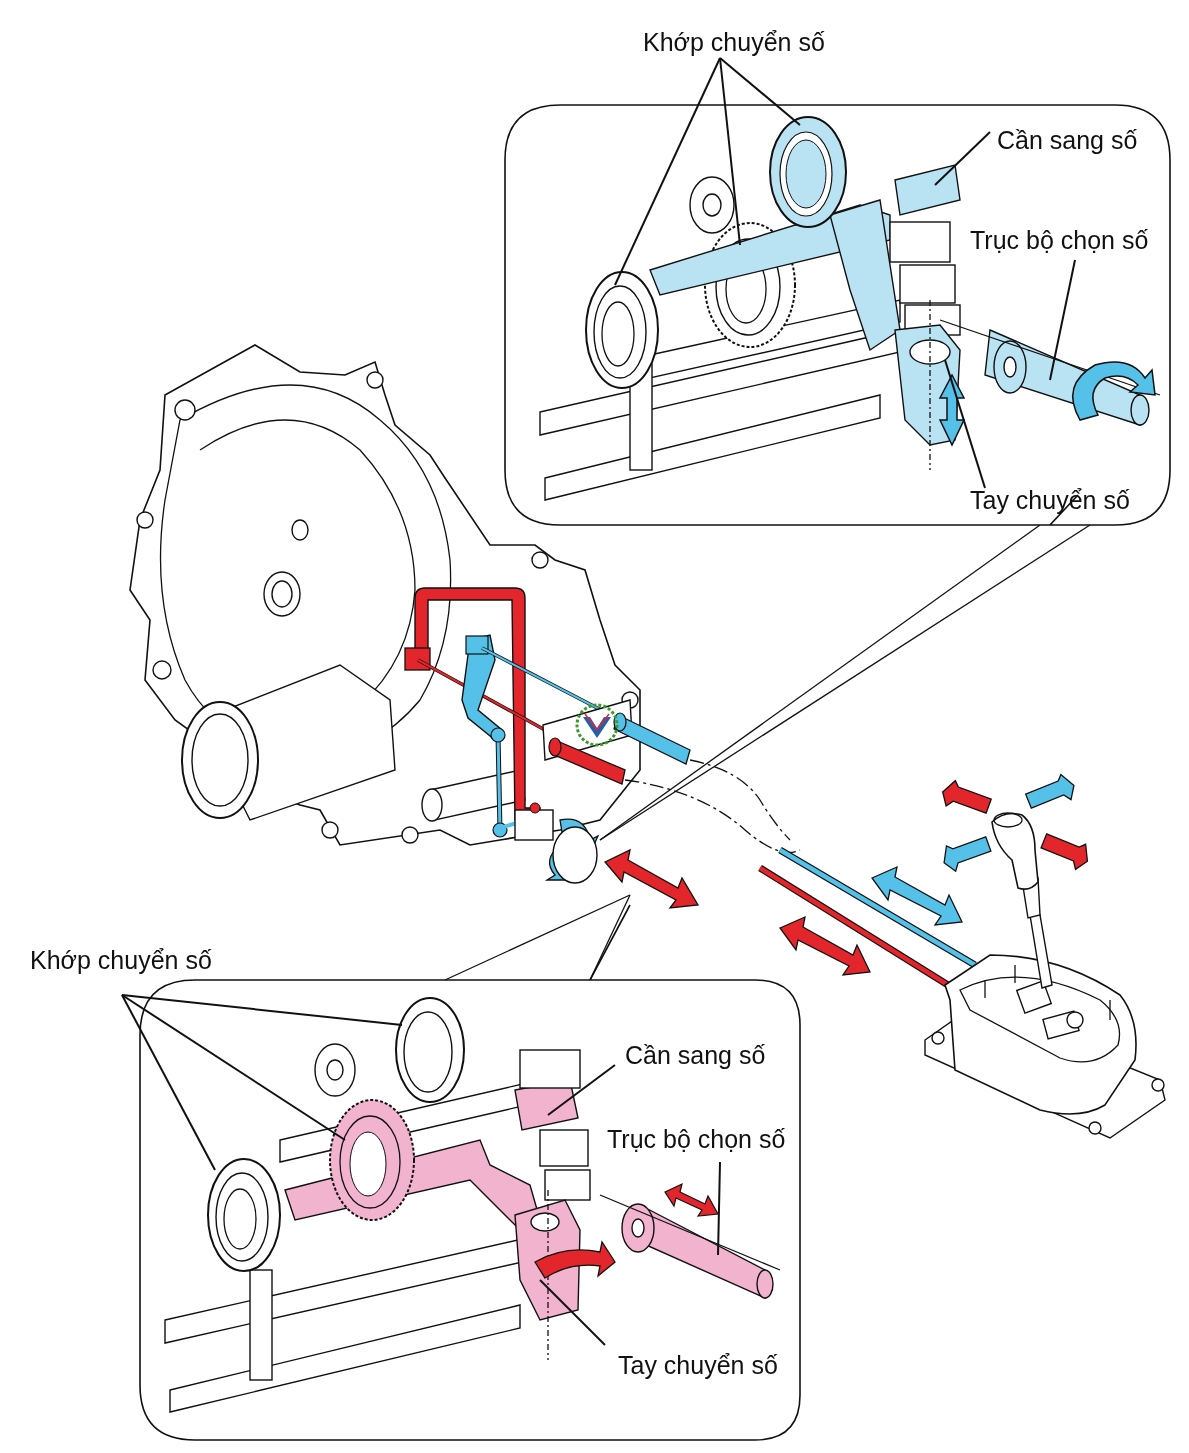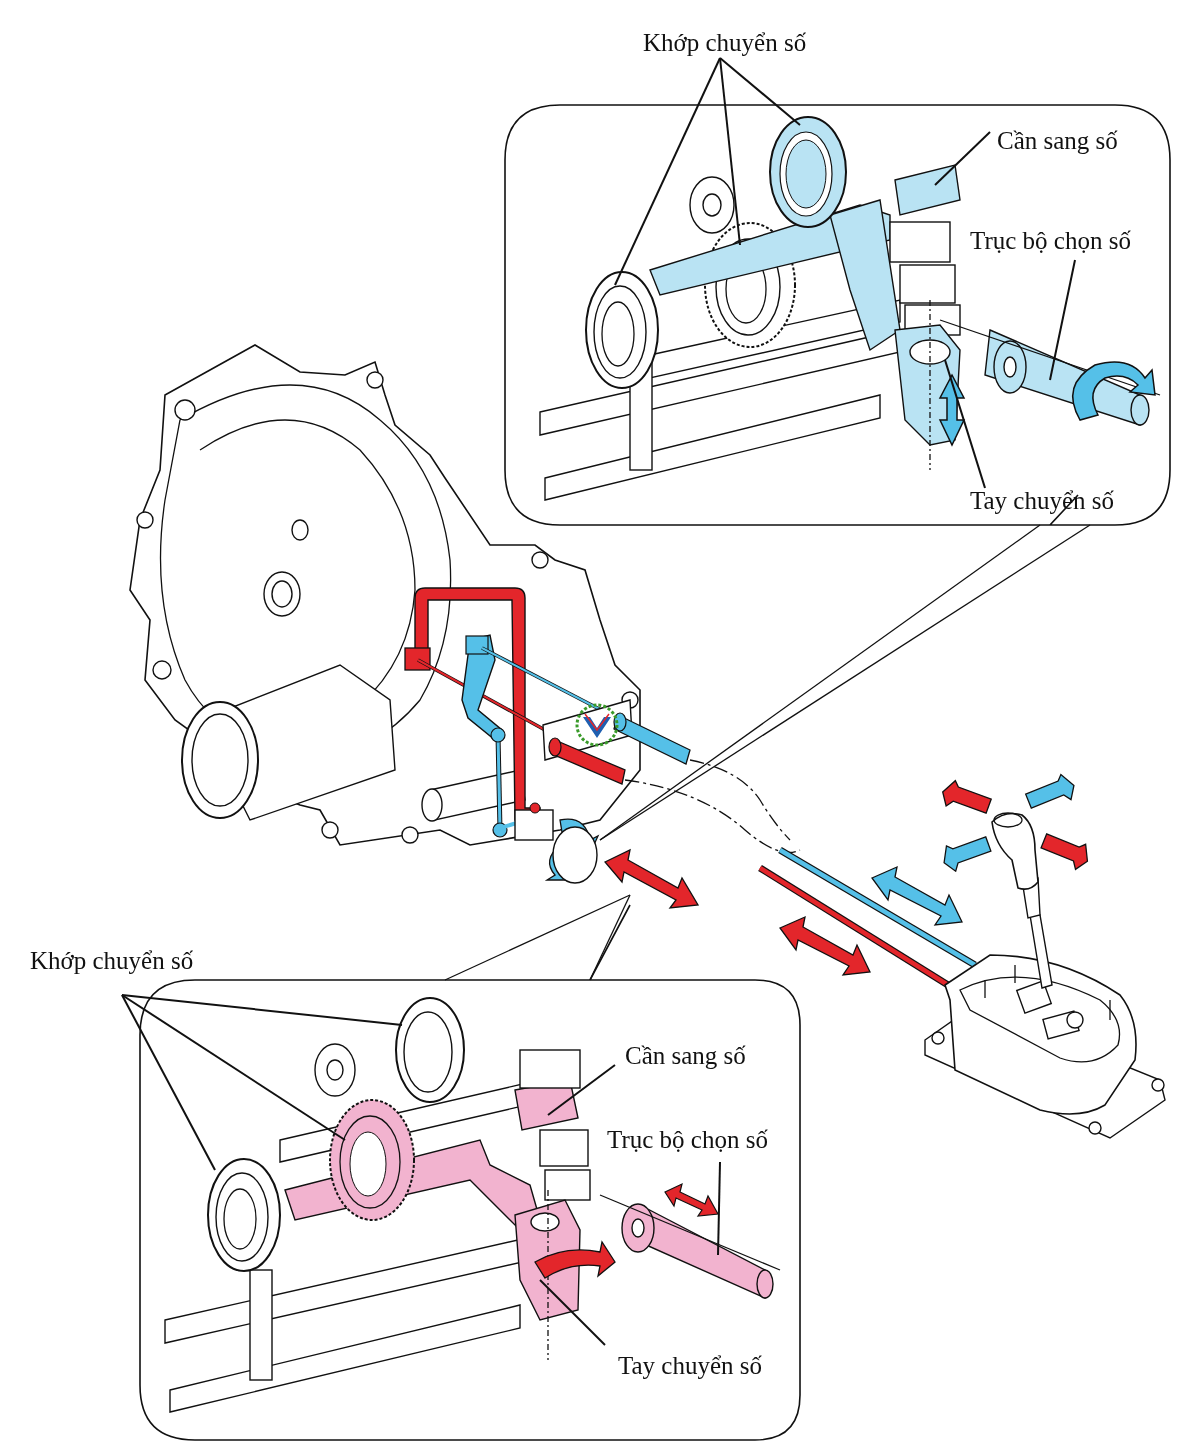--- a/index.html
+++ b/index.html
@@ -1,19 +1,19 @@
 <!DOCTYPE html>
 <html><head>
 <meta charset="utf-8">
 <style>
   html, body { margin: 0; padding: 0; background: #ffffff; }
   body { width: 1189px; height: 1453px; position: relative; overflow: hidden;
          font-family: "Liberation Sans", sans-serif; }
   #stage { position: absolute; left: 0; top: 0; width: 1189px; height: 1453px; }
-  .label { position: absolute; font-family: Liberation Serif, serif; font-size: 25px;
+  .label { position: absolute; font-family: Liberation Sans, sans-serif; font-size: 25px;
            color: #111111; white-space: nowrap; line-height: 1; }
   .ln { stroke: #111; fill: none; stroke-width: 2; }
   .thin { stroke: #111; fill: none; stroke-width: 1.3; }
   .body { stroke: #111; fill: #fff; stroke-width: 1.4; }
 </style>
 </head>
 <body>
 
 <div id="stage">
 <svg width="1189" height="1453" viewBox="0 0 1189 1453" xmlns="http://www.w3.org/2000/svg">

